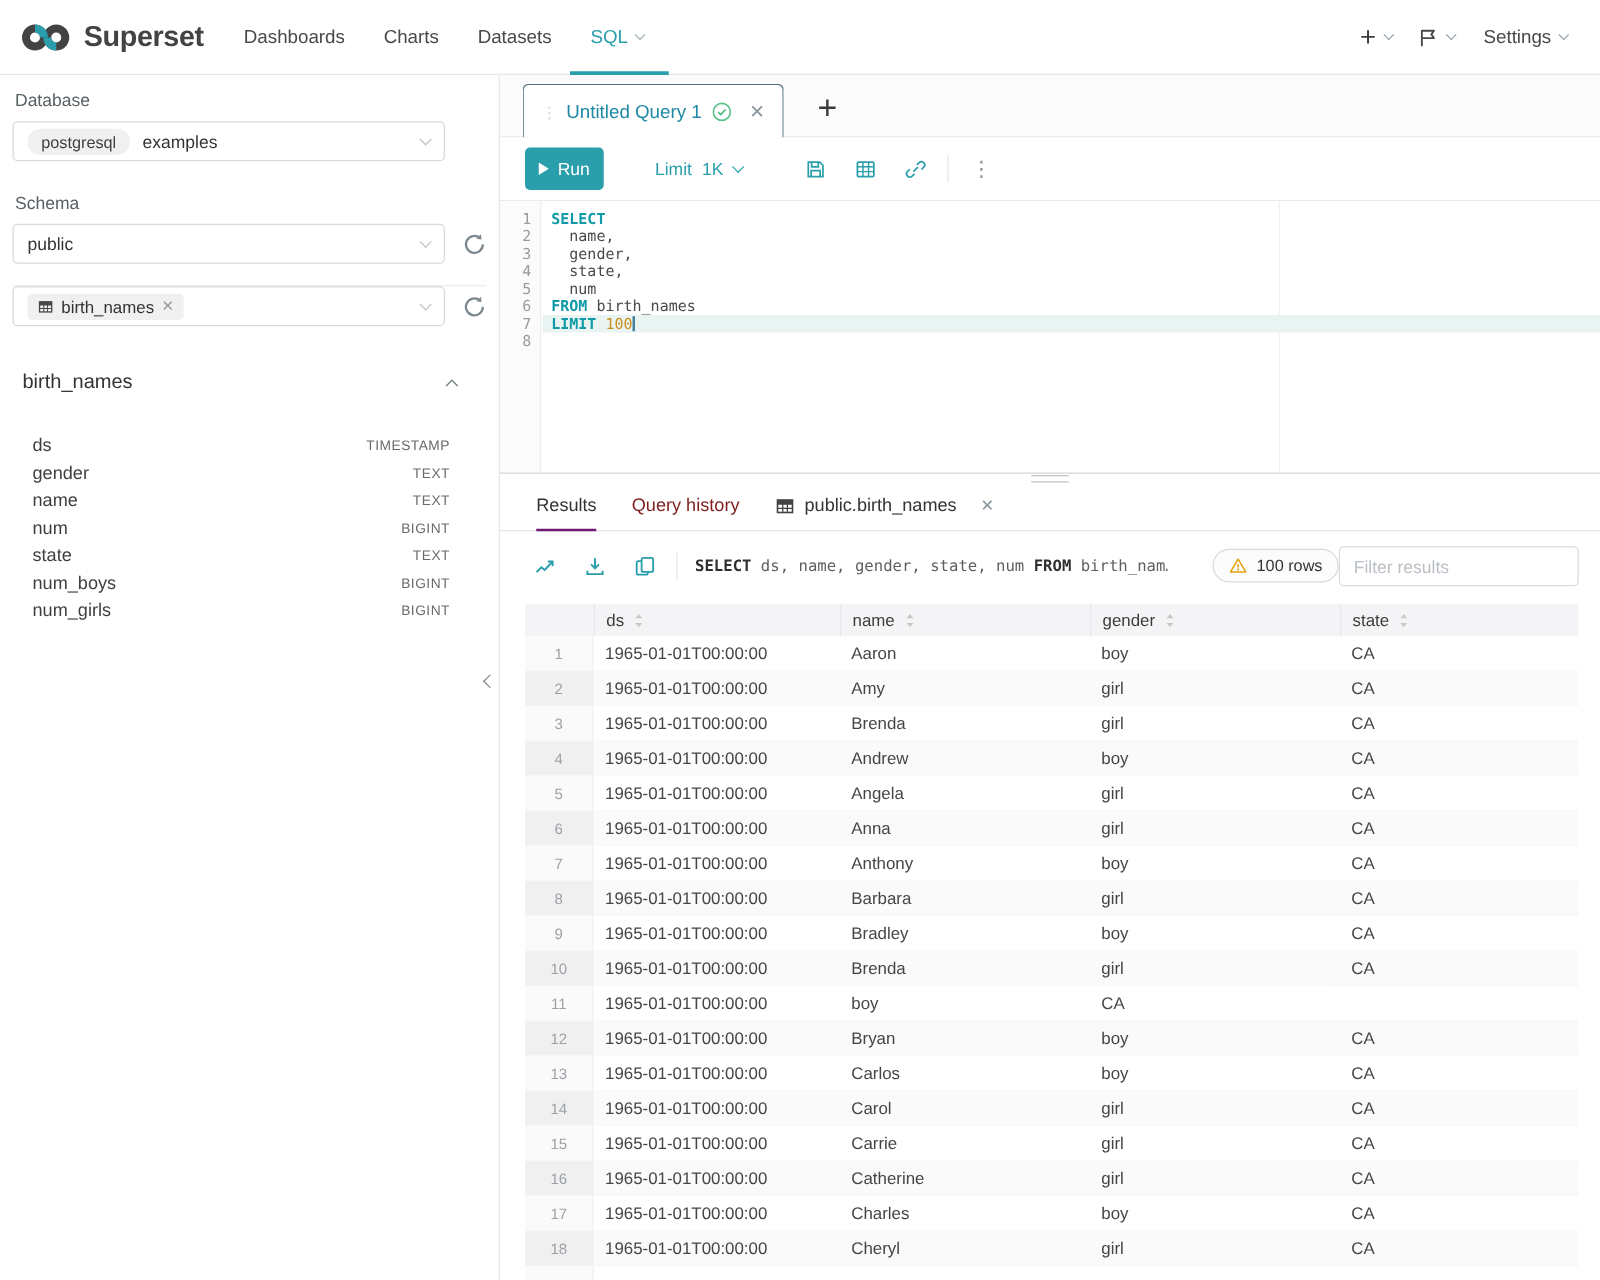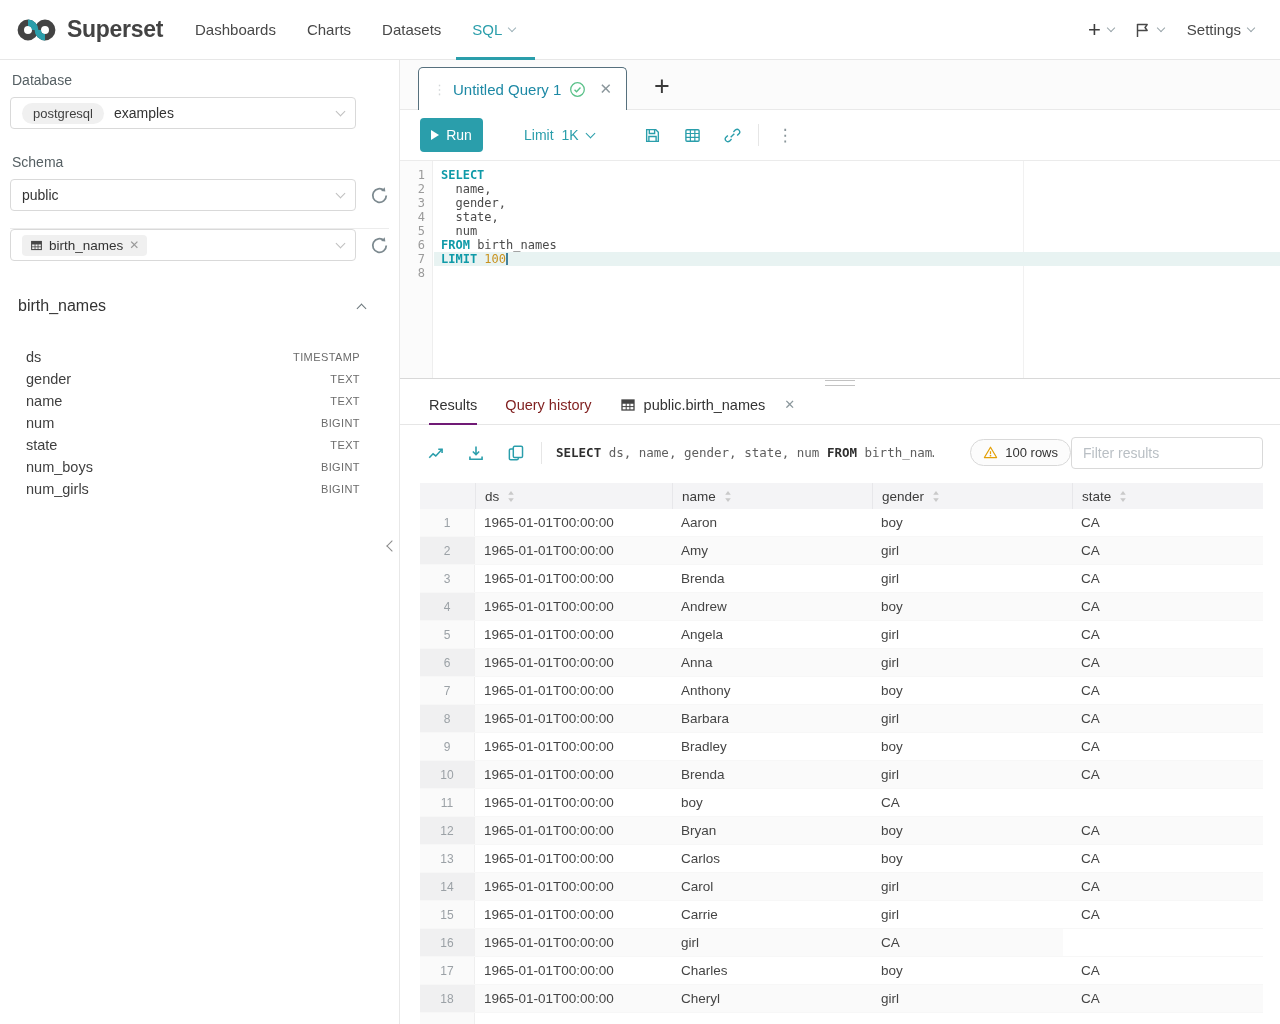--- a/index.html
+++ b/index.html
@@ -533,20 +533,21 @@
             <div class="res-row">
               <div class="cell rn" style="width: 55px;">15</div>
               <div class="cell" style="width: 197px;">1965-01-01T00:00:00</div>
               <div class="cell" style="width: 200px;">Carrie</div>
               <div class="cell" style="width: 200px;">girl</div>
               <div class="cell" style="width: 191px;">CA</div>
             </div>
             <div class="res-row even">
               <div class="cell rn" style="width: 55px;">16</div>
               <div class="cell" style="width: 197px;">1965-01-01T00:00:00</div>
+              <div class="cell" style="width: 200px;">Catherine</div>
               <div class="cell" style="width: 200px;">girl</div>
               <div class="cell" style="width: 191px;">CA</div>
             </div>
             <div class="res-row">
               <div class="cell rn" style="width: 55px;">17</div>
               <div class="cell" style="width: 197px;">1965-01-01T00:00:00</div>
               <div class="cell" style="width: 200px;">Charles</div>
               <div class="cell" style="width: 200px;">boy</div>
               <div class="cell" style="width: 191px;">CA</div>
             </div>

